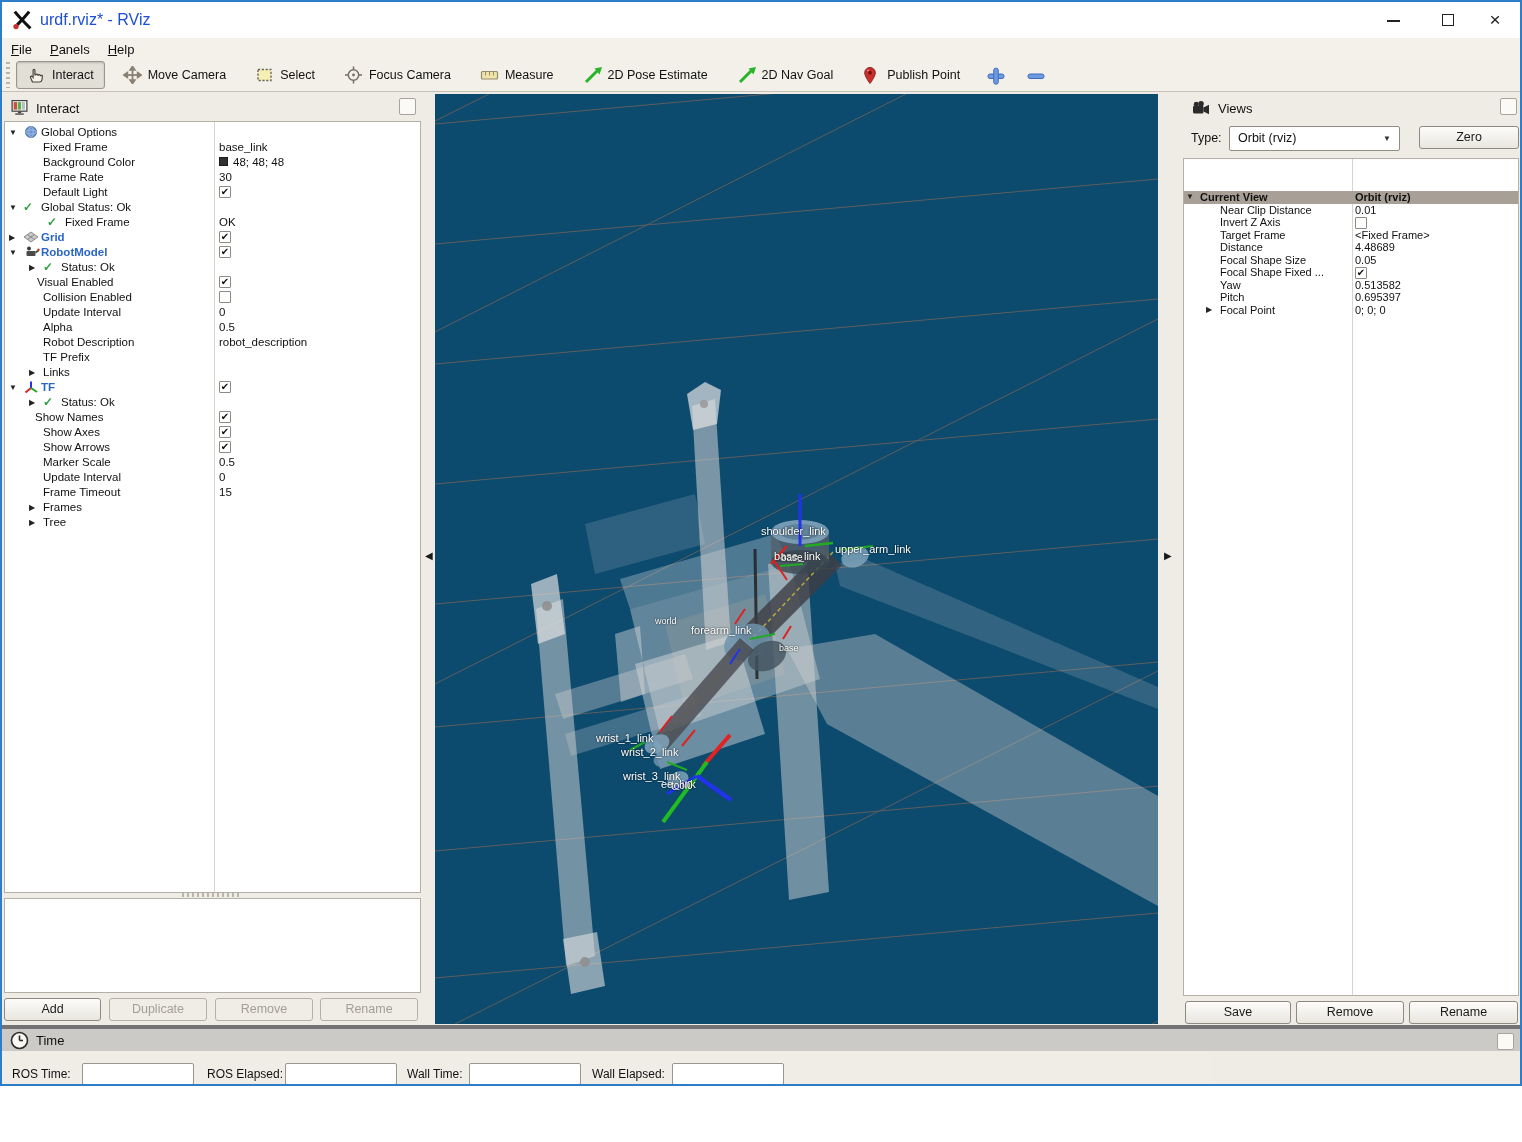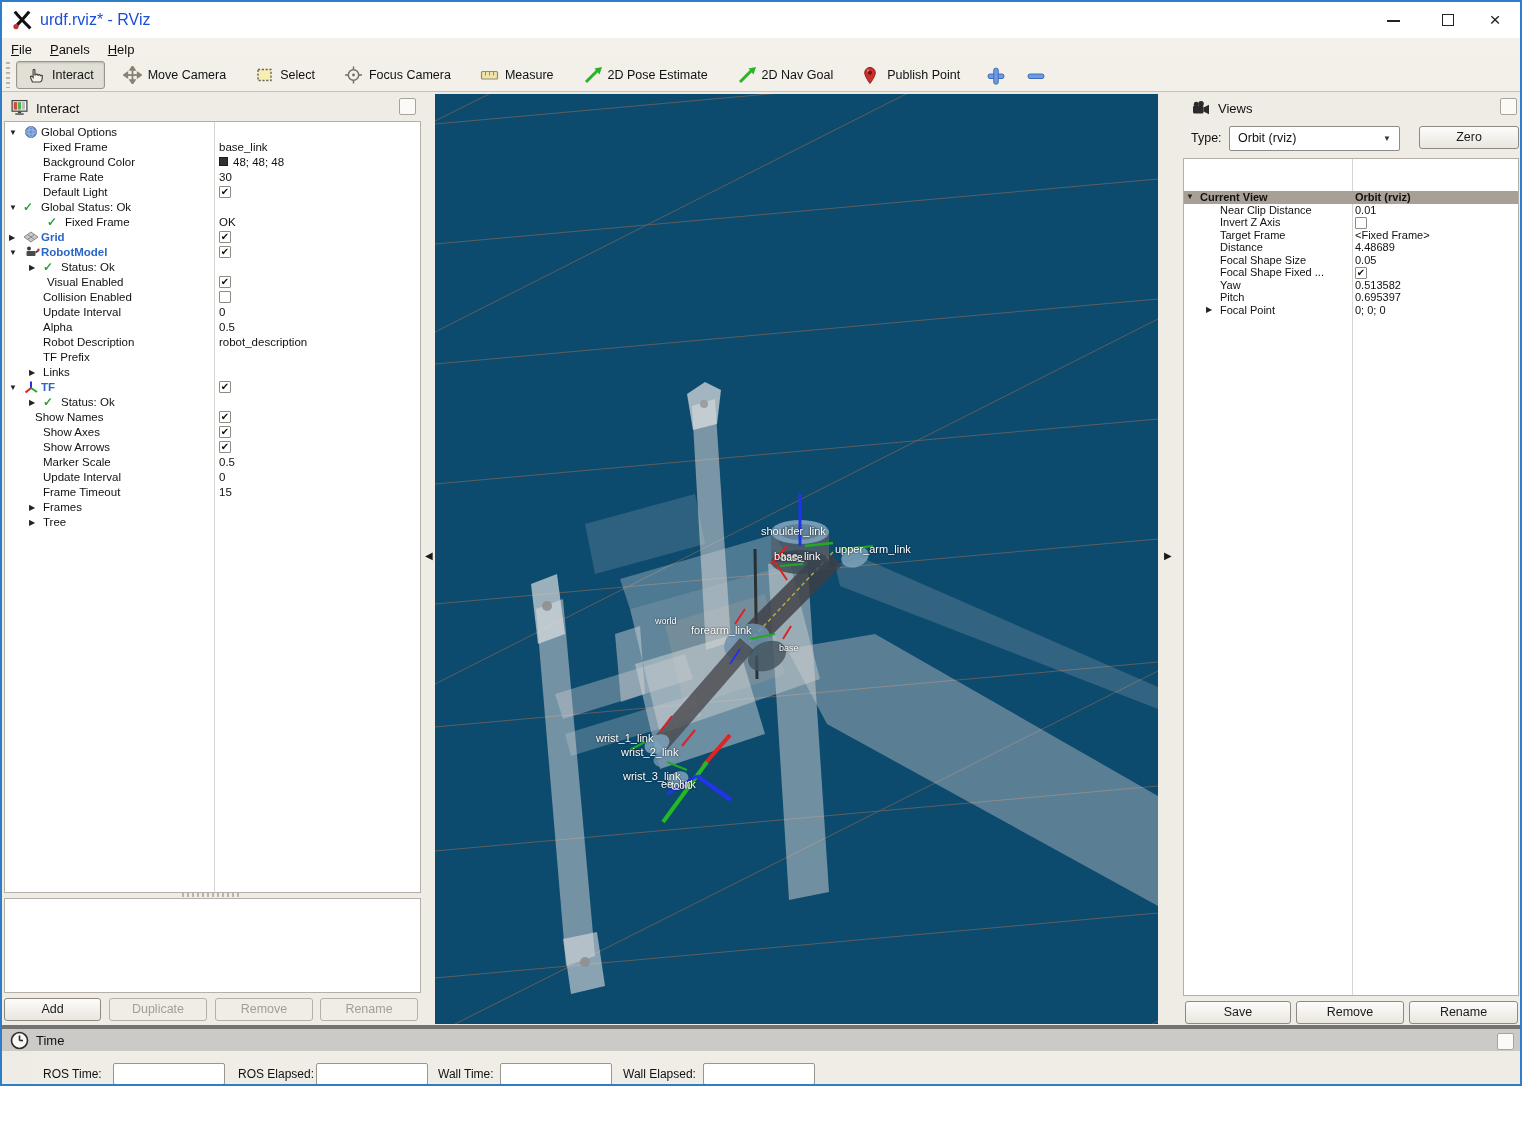--- a/index.html
+++ b/index.html
@@ -71,21 +71,21 @@
   #views-type-label { position:absolute; left:8px; top:5px; }
   #views-combo { position:absolute; left:46px; top:0; width:171px; height:25px; background:#fff; border:1px solid #908c84; border-radius:2px; font-size:12.5px; line-height:23px; padding-left:8px; }
   #views-combo .dd { position:absolute; right:8px; top:0; font-size:8px; color:#333; }
   #views-zero { left:236px; top:0; width:100px; }
   #views-tree-box { left:0; top:66px; width:336px; height:838px; }
   #views-tree { padding-top:4px; }
   #views-tree .tree-row { height:12.5px; line-height:12.5px; font-size:11px; }
 
   
   #timebar { position:absolute; left:0; top:1023px; width:1518px; height:26px; background:#cbcac7; border-top:4px solid #737373; display:flex; align-items:center; gap:7px; padding-left:8px; font-size:13px; color:#111; }
-  #time-content { position:absolute; left:0; top:1049px; width:1208px; height:33px; background:#f0ede6; overflow:hidden;margin-left:31px; }
+  #time-content { position:absolute; left:0; top:1049px; width:1208px; height:33px; background:#f0ede6; overflow:hidden; }
   #time-row { position:absolute; left:0; top:12px; height:24px; font-size:12px; color:#111; white-space:nowrap; }
   .tfield-label { position:absolute; top:4px; }
   .tfield-input { position:absolute; top:0; width:112px; height:22px; border:1px solid #9a968e; border-radius:2px; background:#fff; font-size:12px; padding:2px 4px; font-family:"Liberation Sans",sans-serif; }
   #time-exp { position:absolute; left:1410px; top:26px; font-size:12px; }
   #time-exp .cbx { margin-right:5px; }
 </style>
 </head>
 <body>
 
 <div id="window">
@@ -223,21 +223,21 @@
                 <line x1="4.5" y1="4.5" x2="11.5" y2="9.5" stroke="#8a8a8a"></line>
                 <line x1="11.5" y1="4.5" x2="4.5" y2="9.5" stroke="#8a8a8a"></line>
               </svg></span><span class="lbl-blue">Grid</span><span class="tval"><span class="cbx">✔</span></span></div>
           <div class="tree-row" style="padding-left: 4px;"><span class="arr pre">▼</span><span class="ticn pre"><svg width="18" height="14" viewBox="0 0 18 14">
                 <circle cx="6" cy="3.4" r="2" fill="#3c3c3c"></circle>
                 <rect x="3.5" y="6" width="9" height="5" rx="1" fill="#4a4a4a"></rect>
                 <line x1="12.5" y1="7.5" x2="15.5" y2="5.5" stroke="#4a4a4a" stroke-width="2"></line>
                 <circle cx="15.5" cy="4.8" r="1.2" fill="#c0392b"></circle>
               </svg></span><span class="lbl-blue">RobotModel</span><span class="tval"><span class="cbx">✔</span></span></div>
           <div class="tree-row" style="padding-left: 24px;"><span class="arr pre">▶</span><span class="chk-glyph pre">✓</span><span>Status: Ok</span></div>
-          <div class="tree-row" style="padding-left: 42px;"><span>Visual Enabled</span><span class="tval"><span class="cbx">✔</span></span></div>
+          <div class="tree-row" style="padding-left: 32px;"><span>Visual Enabled</span><span class="tval"><span class="cbx">✔</span></span></div>
           <div class="tree-row" style="padding-left: 38px;"><span>Collision Enabled</span><span class="tval"><span class="cbx"></span></span></div>
           <div class="tree-row" style="padding-left: 38px;"><span>Update Interval</span><span class="tval">0</span></div>
           <div class="tree-row" style="padding-left: 38px;"><span>Alpha</span><span class="tval">0.5</span></div>
           <div class="tree-row" style="padding-left: 38px;"><span>Robot Description</span><span class="tval">robot_description</span></div>
           <div class="tree-row" style="padding-left: 38px;"><span>TF Prefix</span></div>
           <div class="tree-row" style="padding-left: 24px;"><span class="arr pre">▶</span><span>Links</span></div>
           <div class="tree-row" style="padding-left: 4px;"><span class="arr pre">▼</span><span class="ticn pre"><svg width="18" height="14" viewBox="0 0 18 14">
                 <line x1="8" y1="8" x2="8" y2="1.5" stroke="#2233ee" stroke-width="2"></line>
                 <line x1="8" y1="8" x2="2.5" y2="12.5" stroke="#dd2222" stroke-width="2"></line>
                 <line x1="8" y1="8" x2="14" y2="12" stroke="#22aa22" stroke-width="2"></line>

